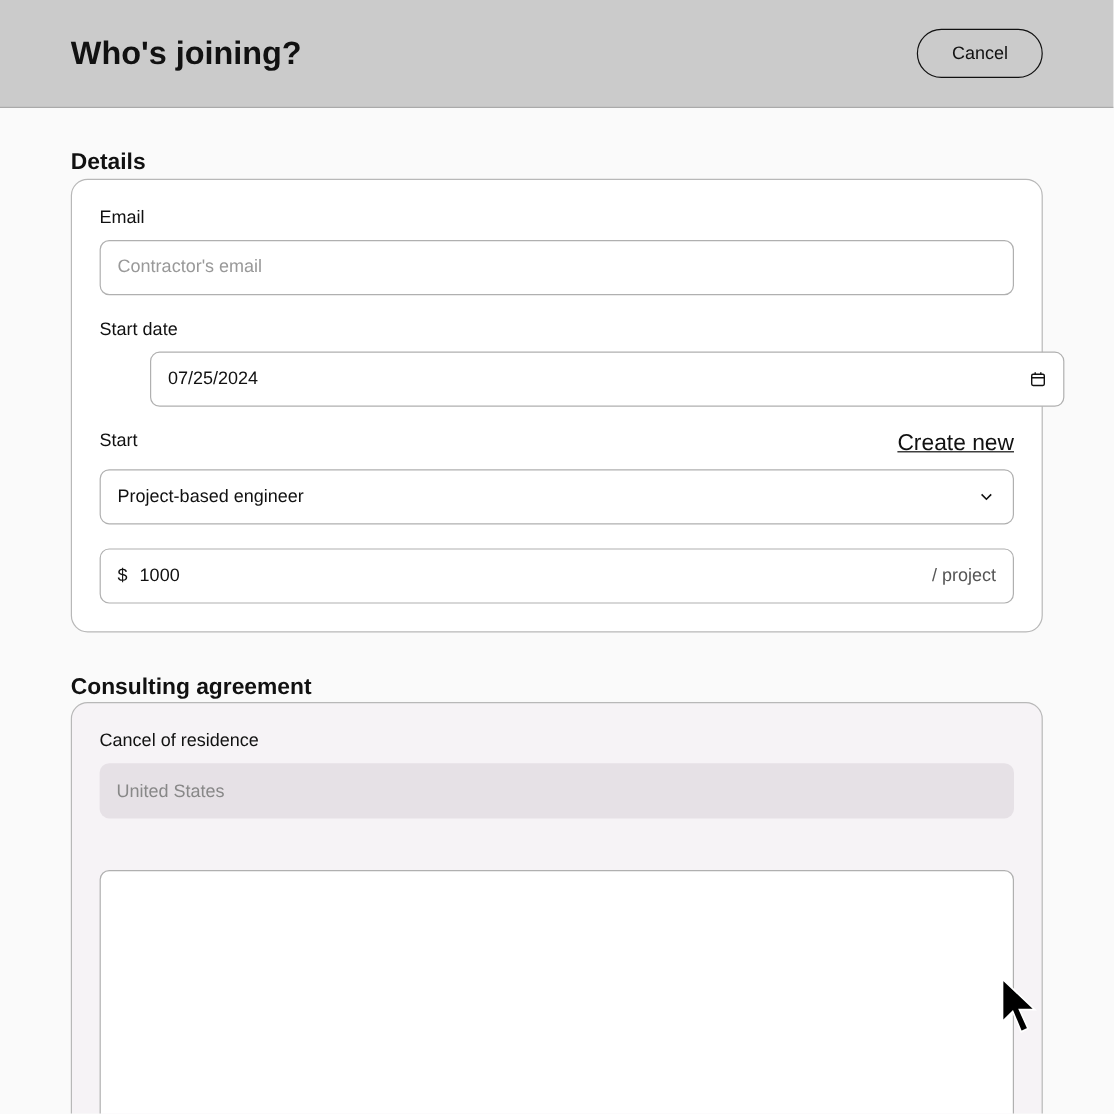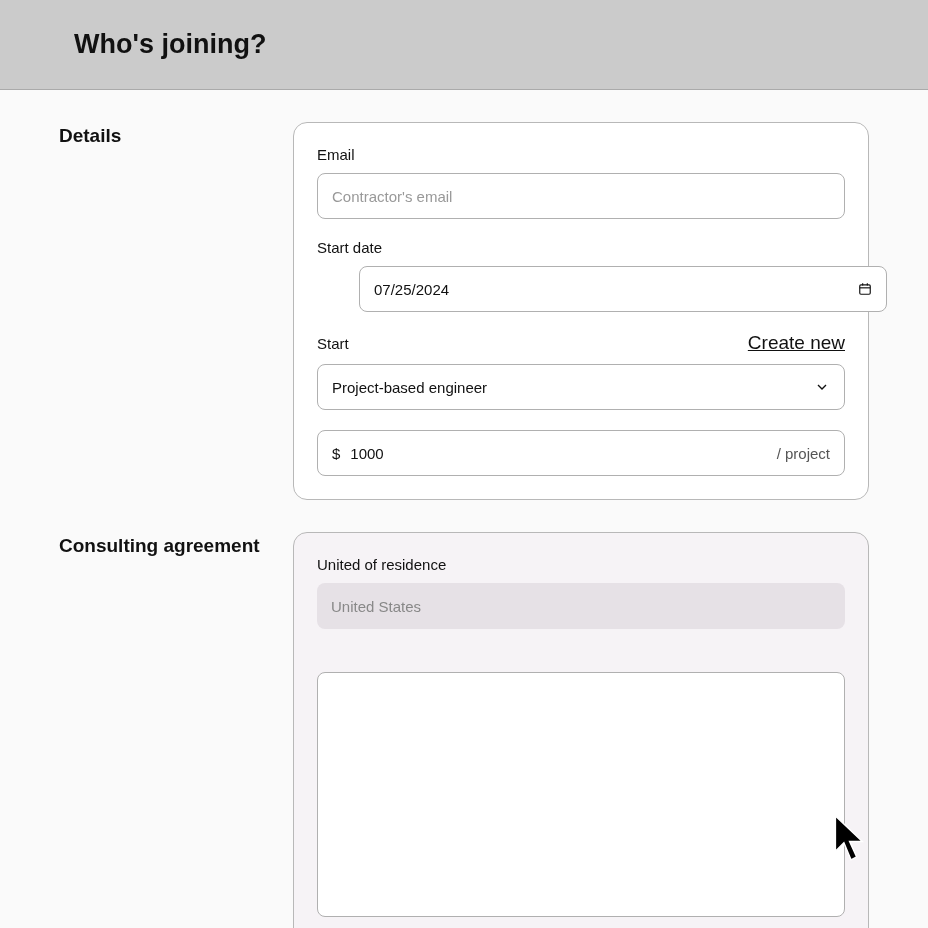--- a/index.html
+++ b/index.html
@@ -14,21 +14,21 @@
       height: 928px;
       overflow: hidden;
       position: relative;
     }
     .header {
       background: #cbcbcb;
       height: 90px;
       display: flex;
       justify-content: space-between;
       align-items: center;
-      padding: 0 74px;
+      padding: 0 59px;
       border-bottom: 1px solid #aaa;
     }
     .page-title {
       font-size: 27px;
       font-weight: 700;
       color: #111;
     }
     .cancel-button {
       background: transparent;
       border: 1.5px solid #111;
@@ -39,20 +39,21 @@
       cursor: pointer;
       font-family: inherit;
     }
     .content {
       padding: 32px 59px;
     }
     .section {
       display: flex;
       gap: 0;
       margin-bottom: 32px;
+      flex-direction: column;
     }
     .section-title {
       width: 234px;
       font-size: 19px;
       font-weight: 700;
       color: #111;
       padding-top: 2px;
       line-height: 1.3;
     }
     .card {
@@ -67,21 +68,20 @@
     }
     .field {
       margin-bottom: 20px;
     }
     .field:last-child {
       margin-bottom: 0;
     }
     .label-row {
       display: flex;
       justify-content: space-between;
-      align-items: center;
       margin-bottom: 10px;
     }
     .field-label {
       font-size: 15px;
       color: #111;
     }
     .create-new-link {
       font-size: 19px;
       color: #111;
       text-decoration: underline;
@@ -174,20 +174,21 @@
       width: 34px;
       height: 52px;
       pointer-events: none;
     }
   </style>
 </head>
 <body>
 
 <div class="header">
   <h1 class="page-title">Who's joining?</h1>
+  <button class="cancel-button">Cancel</button>
 </div>
 
 <div class="content">
 
   <div class="section">
     <div class="section-title">Details</div>
     <div class="card">
 
       <div class="field">
         <div class="label-row">
@@ -234,21 +235,21 @@
 
     </div>
   </div>
 
   <div class="section">
     <div class="section-title">Consulting agreement</div>
     <div class="card card-alt">
 
       <div class="field">
         <div class="label-row">
-          <label class="field-label">United of residence</label>
+          <label class="field-label">Cancel of residence</label>
         </div>
         <div class="readonly-input">
           <span>United States</span>
         </div>
       </div>
 
       <textarea class="textarea" style=""></textarea>
 
     </div>
   </div>

